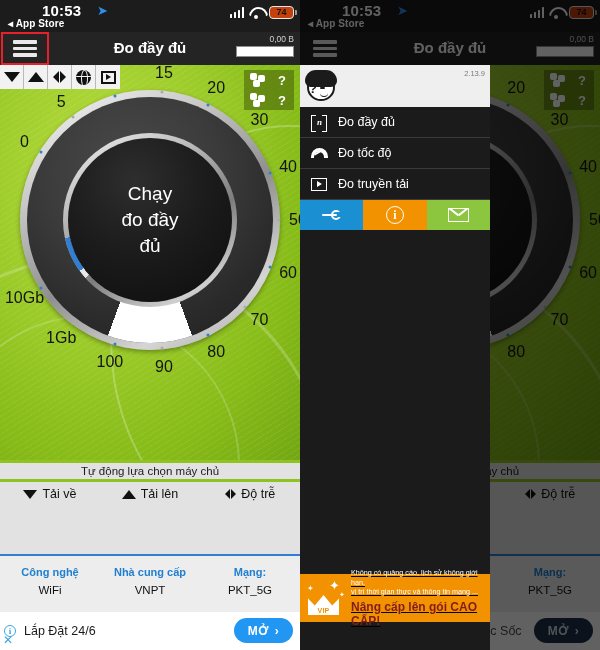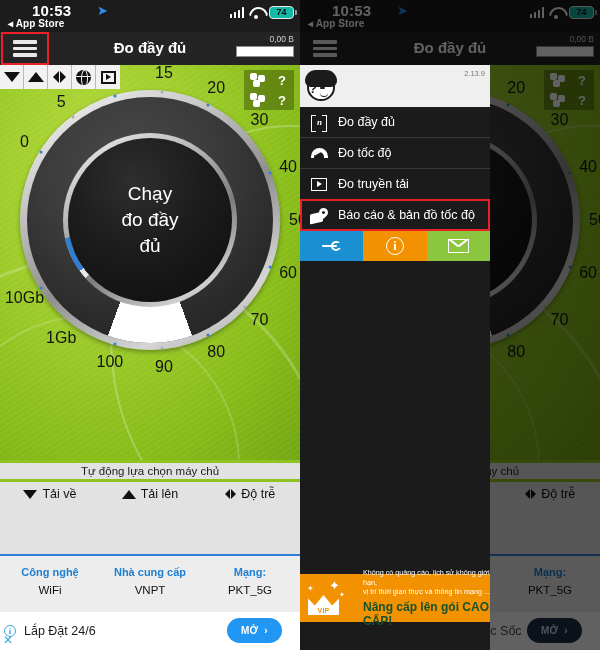--- a/index.html
+++ b/index.html
@@ -11,21 +11,21 @@
   }
   .stage { position: relative; width: 600px; height: 650px; display: flex; }
   .panel { position: relative; width: 300px; height: 650px; overflow: hidden; background: #000; }
 
   
   .statusbar {
     position: relative; height: 32px; background: #1c1c1c; color: #fff;
     display: block;
   }
   .sb-time {
-    position: absolute; left: 32px; top: 2px;
+    position: absolute; left: 42px; top: 2px;
     font-size: 15px; font-weight: bold; letter-spacing: .2px;
   }
   .sb-loc {
     position: absolute; left: 97px; top: 4px; width: 13px; height: 13px;
     color: #2f8ef0; font-size: 13px; line-height: 13px;
   }
   .sb-back {
     position: absolute; left: 8px; top: 18px; font-size: 10px; font-weight: bold;
     color: #fff; letter-spacing: .1px;
   }
@@ -40,21 +40,21 @@
     border: 2.4px solid #fff; border-radius: 50%;
     clip-path: polygon(0 0, 100% 0, 100% 42%, 50% 72%, 0 42%);
   }
   .wifi:after {
     content: ""; position: absolute; left: 5.4px; top: 7.6px; width: 4px; height: 4px;
     background: #fff; border-radius: 50%;
   }
   .batt { position: relative; width: 25px; height: 13px; }
   .batt-body {
     position: absolute; inset: 0; border: 1.3px solid #e8e8e8; border-radius: 4px;
-    background: #14b8a6; display: flex; align-items: center; justify-content: center;
+    background: #c2410c; display: flex; align-items: center; justify-content: center;
   }
   .batt-num { font-size: 9px; font-weight: bold; color: #111; line-height: 1; }
   .batt-cap {
     position: absolute; right: -3px; top: 4px; width: 2px; height: 5px;
     background: #9a9a9a; border-radius: 0 1px 1px 0;
   }
 
   
   .titlebar { position: relative; height: 33px; background: #242424; }
   .hamburger {
@@ -191,22 +191,22 @@
   
   .adbar { height: 38px; background: #fff; position: relative; display:flex; align-items:center; }
   .ad-i {
     margin-left: 4px; width: 12px; height: 12px; border: 1.3px solid #3aa7e0; border-radius: 50%;
     color: #3aa7e0; font-size: 9px; font-weight: bold; display:flex; align-items:center; justify-content:center;
     font-family: "Liberation Serif", serif;
   }
   .ad-x { position: absolute; left: 3px; top: 22px; color: #3aa7e0; font-size: 12px; line-height: 1; }
   .ad-text { margin-left: 8px; font-size: 12.5px; color: #1a1a1a; }
   .ad-cta {
-    position: absolute; right: 18px; top: 6px; height: 25px; padding: 0 14px;
-    background: #2196f3; border-radius: 13px; color: #fff; font-size: 10px; font-weight: bold;
+    position: absolute; right: 7px; top: 6px; height: 25px; padding: 0 14px;
+    background: #2196f3; border-radius: 13px; color: #fff; font-size: 12px; font-weight: bold;
     display: flex; align-items: center; gap: 6px; letter-spacing: .3px;
   }
 
   
   .dim { position: absolute; inset: 0; background: rgba(0,0,0,.62); z-index: 20; }
   .drawer {
     position: absolute; left: 0; top: 65px; width: 190px; bottom: 0; background: #1b1b1b; z-index: 25;
   }
   .dr-header {
     height: 42px; background: #efefef; display: flex; align-items: center; position: relative; padding-left: 4px;
@@ -293,23 +293,23 @@
   .crown-body {
     position: absolute; left: 5px; bottom: 2px; width: 31px; height: 20px; background: #fff;
     clip-path: polygon(0 100%, 100% 100%, 100% 18%, 78% 52%, 50% 0, 22% 52%, 0 18%);
     display: flex; align-items: flex-end; justify-content: center;
   }
   .crown-txt { font-size: 7px; font-weight: bold; color: #f39200; margin-bottom: 1px; letter-spacing: .3px; }
   .spark { position: absolute; color: #fff; font-size: 10px; line-height: 1; }
   .s1 { left: 26px; top: 0px; font-size: 13px; }
   .s2 { left: 4px; top: 6px; font-size: 8px; }
   .s3 { left: 36px; top: 12px; font-size: 7px; }
-  .vip-txt { margin-left: 18px; }
+  .vip-txt { margin-left: 6px; text-decoration: underline; }
   .vip-small { font-size: 7.2px; color: #fff; line-height: 9.5px; }
-  .vip-big { font-size: 12px; font-weight: bold; color: #14532d; margin-top: 3px; }
+  .vip-big { font-size: 12px; font-weight: bold; color: #7f1d1d; margin-top: 3px; }
 
   .ad-cta-dark { background: #1d3148; color: #cfd8e2; }
   .ad-text-dark { color: #4b4b4b; }
 </style>
 </head>
 <body>
 
 <div class="stage">
 
   <div class="panel">
@@ -703,30 +703,20 @@
         <span class="mi-label">Đo tốc độ</span>
       </div>
       <div class="menu-item">
         <span class="mi-icon">
             <span class="ic-trans">
               <i></i>
             </span>
           </span>
         <span class="mi-label">Đo truyền tải</span>
       </div>
-      <div class="menu-item">
-        <span class="mi-icon">
-            <span class="ic-report">
-              <span class="sheet"></span>
-              <span class="pin"></span>
-            </span>
-          </span>
-        <span class="mi-label">Báo cáo &amp; bản đồ tốc độ</span>
-        <span class="redbox-item"></span>
-      </div>
 
       <div class="dr-actions">
         <div class="act act-blue">
           <span class="ic-wrench">
               <span class="bar"></span>
               <span class="head"></span>
               <span class="notch"></span>
             </span>
         </div>
         <div class="act act-orange">

